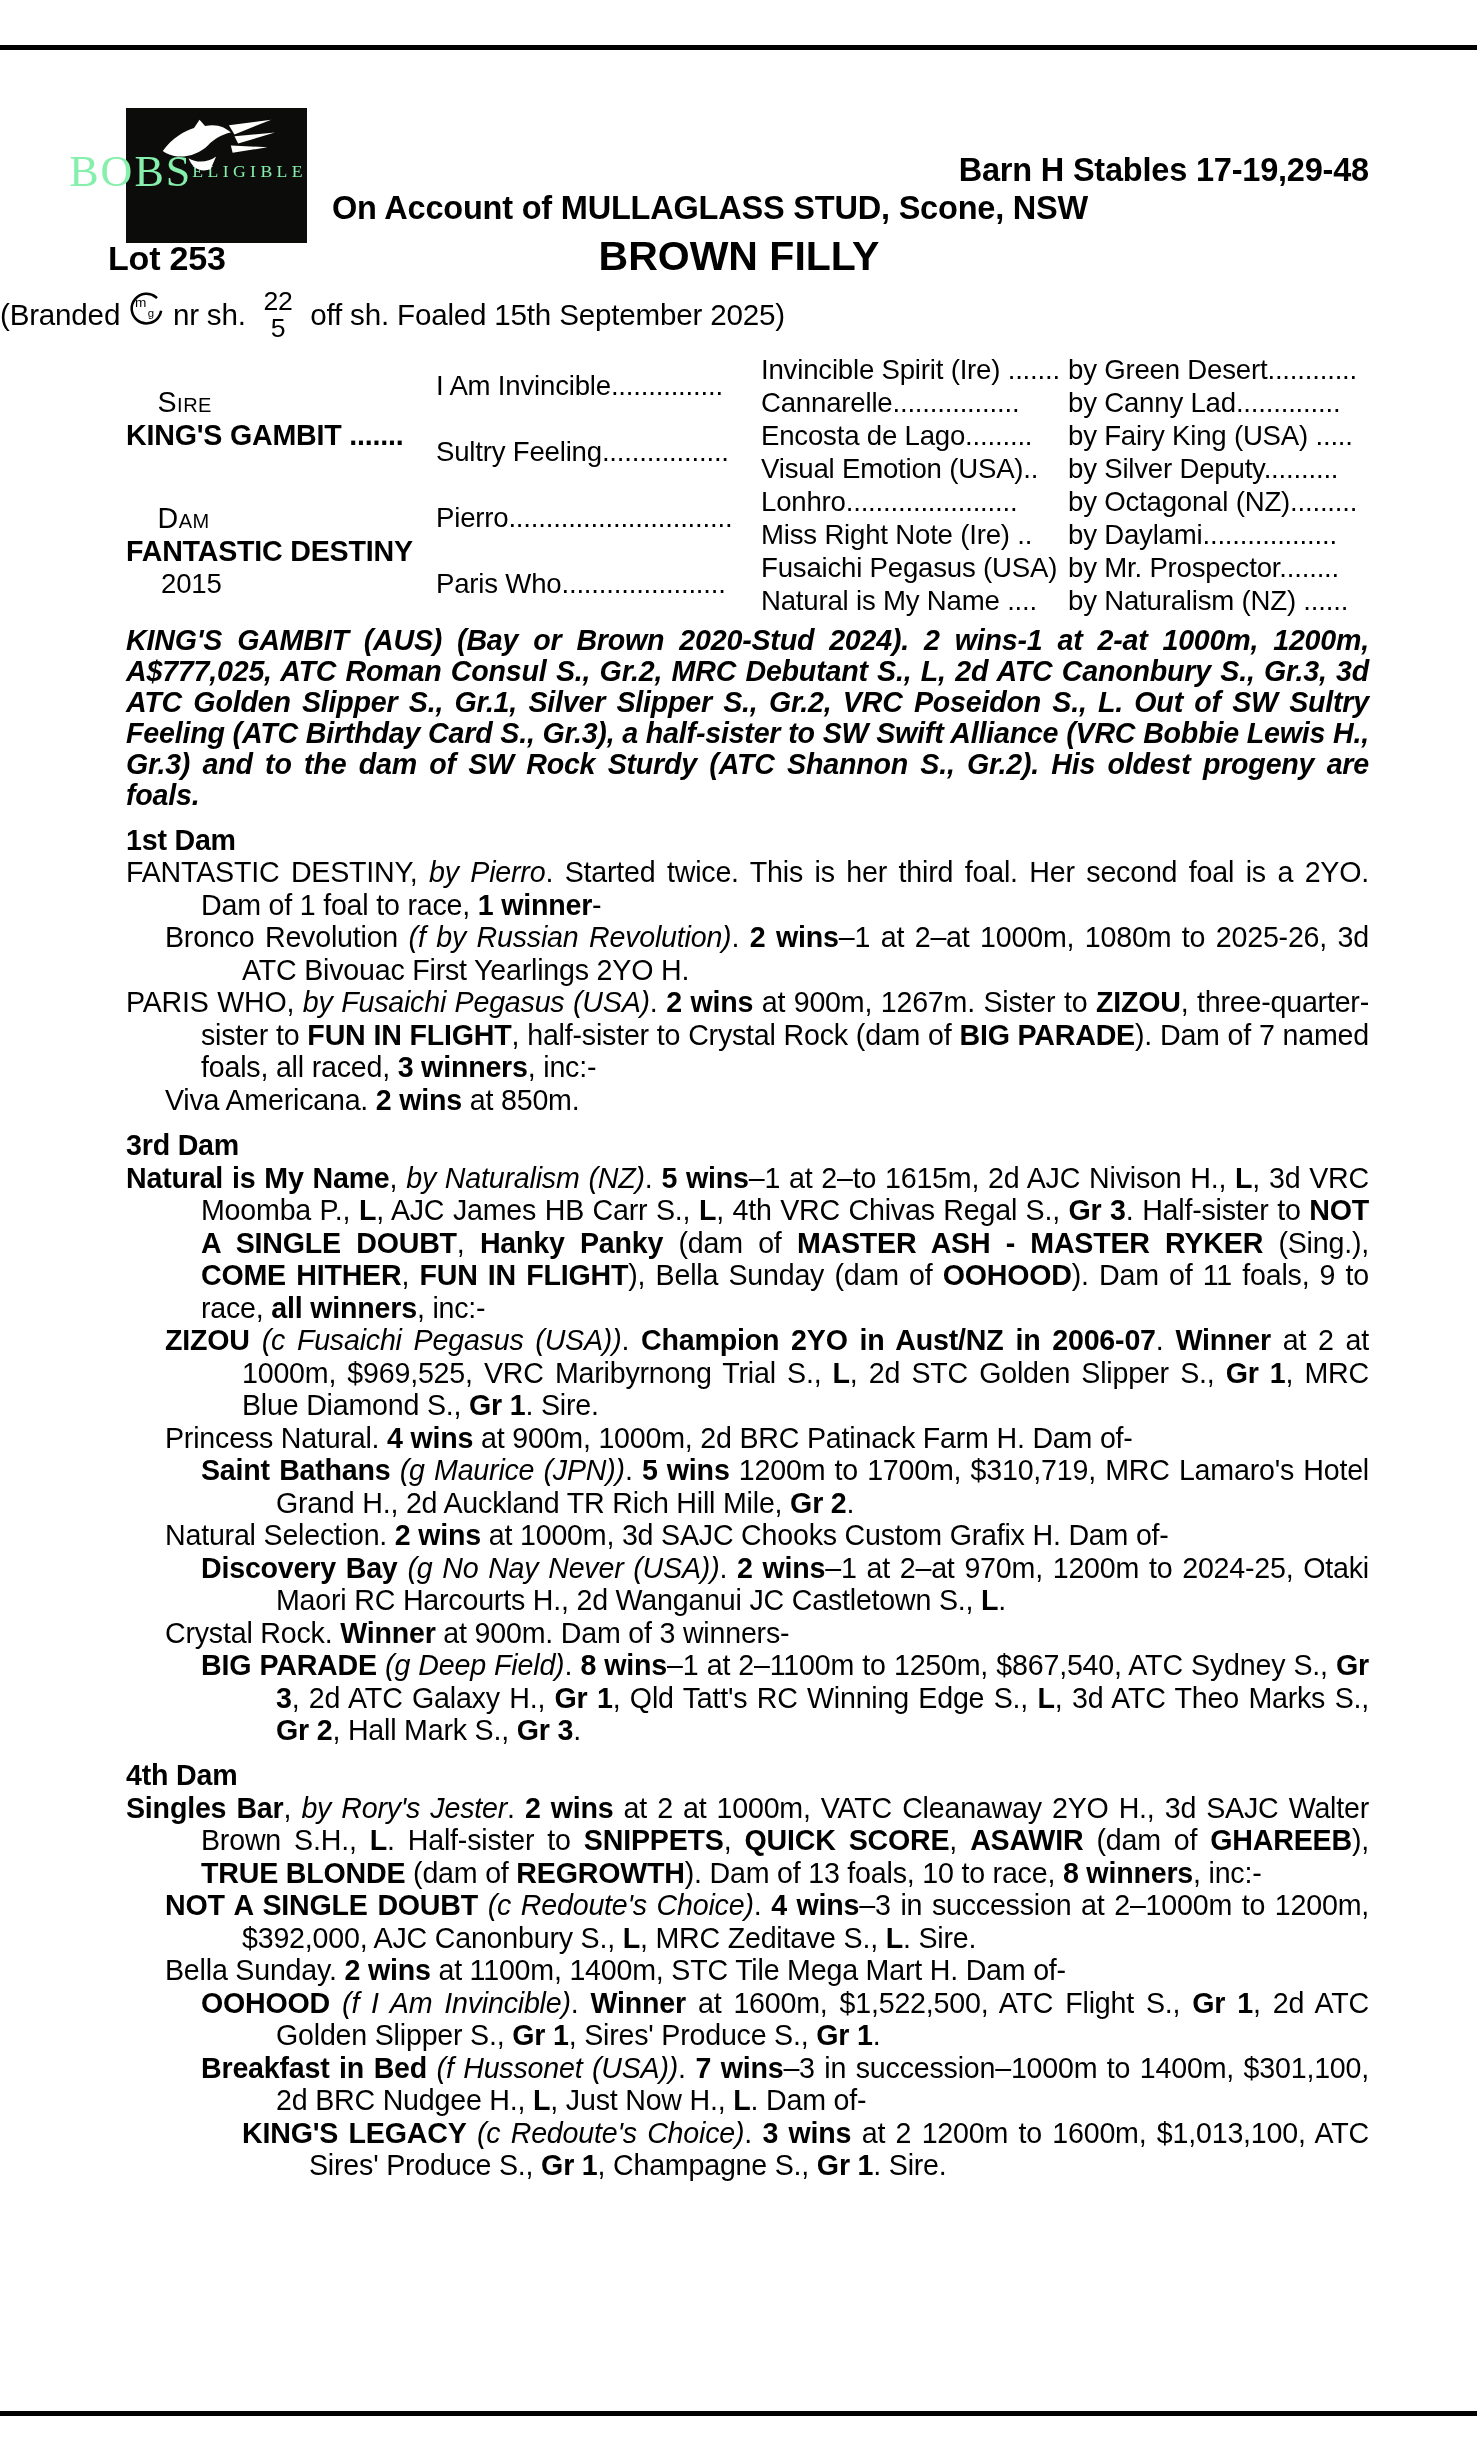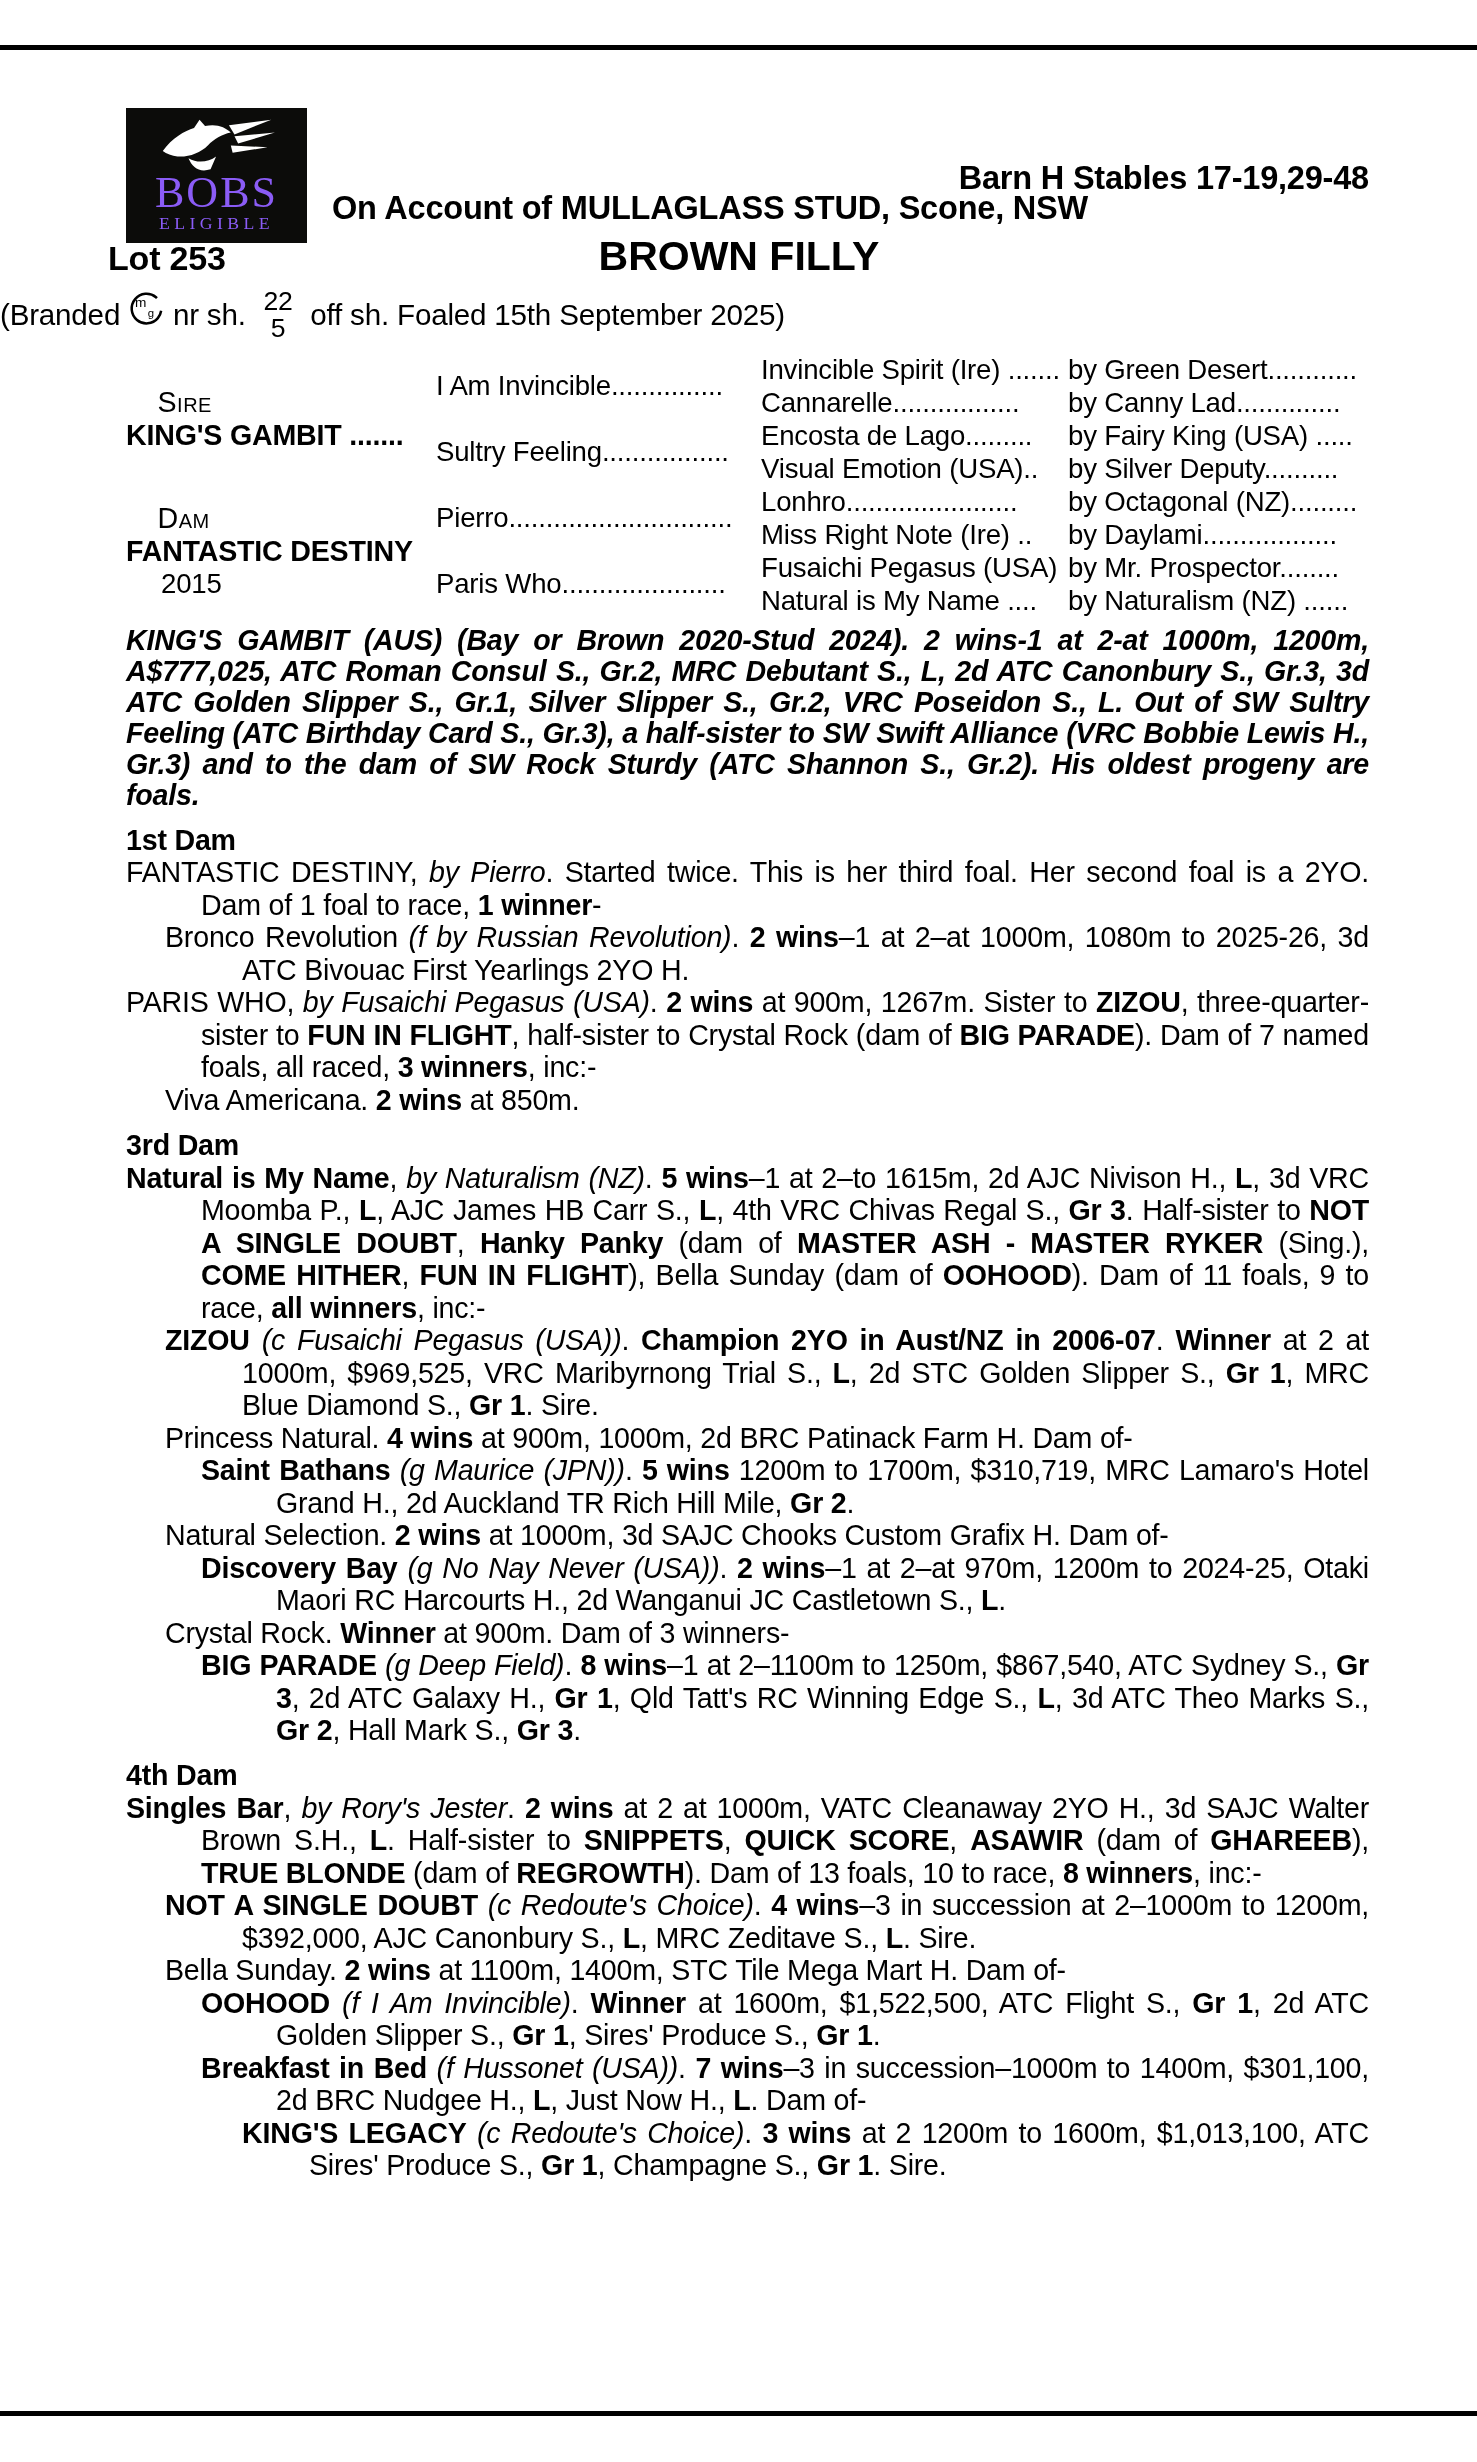--- a/index.html
+++ b/index.html
@@ -8,27 +8,27 @@
     background:#ffffff;color:#000;
     font-family:"Liberation Sans","DejaVu Sans",sans-serif;
     letter-spacing:-0.2px;
   }
   .rule{position:absolute;left:0;width:1478px;height:4.9px;background:#000;}
   #rule-top{top:45px;}
   #rule-bottom{top:2411px;}
 
   
   .logo{position:absolute;left:126px;top:108px;width:181px;height:135px;
-    background:#0c0c0a;color:#8b5cf6;display:flex;flex-direction:column;
+    background:#0c0c0a;color:#86efac;display:flex;flex-direction:row;
     align-items:center;justify-content:flex-end;padding-bottom:9px;box-sizing:border-box;}
   .logo-art{position:absolute;top:7.9px;left:9.9px;width:162px;height:57px;}
   .logo-bobs{font-family:"Liberation Serif","DejaVu Serif",serif;font-size:44px;line-height:41px;letter-spacing:2px;}
   .logo-elig{font-family:"Liberation Serif","DejaVu Serif",serif;font-size:17.7px;line-height:20.7px;letter-spacing:4.4px;}
 
-  .barn{position:absolute;left:126px;top:152px;width:1243px;text-align:right;font-weight:bold;font-size:32.5px;margin-top:8px;}
+  .barn{position:absolute;left:126px;top:152px;width:1243px;text-align:right;font-weight:bold;font-size:32.5px;}
   .account{position:absolute;left:0;top:190px;width:1420px;text-align:center;font-weight:bold;font-size:32.5px;}
   .lot{position:absolute;left:108px;top:239px;font-weight:bold;font-size:34px;}
   .title{position:absolute;left:0;top:233px;width:1478px;text-align:center;font-weight:bold;font-size:41px;letter-spacing:0;}
 
   .branded{position:absolute;left:0;top:288px;width:1478px;display:flex;justify-content:flex-start;align-items:center;font-size:29.6px;}
   .brandmark{width:41px;height:41px;margin:0 5.9px;transform:translateY(-5.9px);}
   .frac{display:inline-flex;flex-direction:column;align-items:center;font-size:26.6px;line-height:26.6px;margin:0 17.7px;}
 
   
   .ped{position:absolute;left:126px;top:353px;width:1243px;display:grid;

